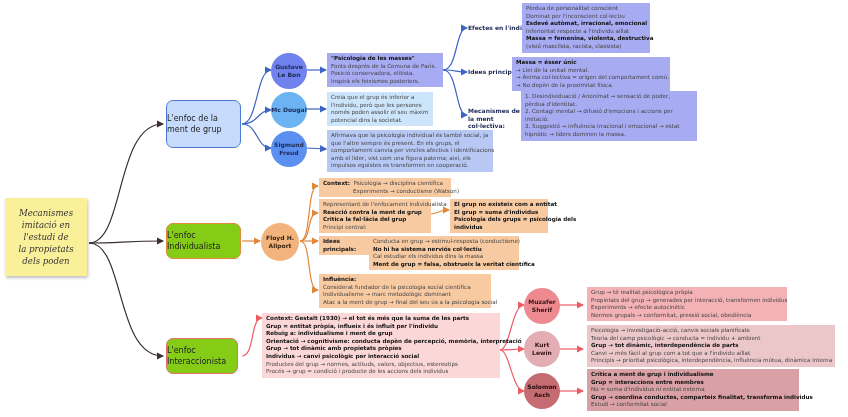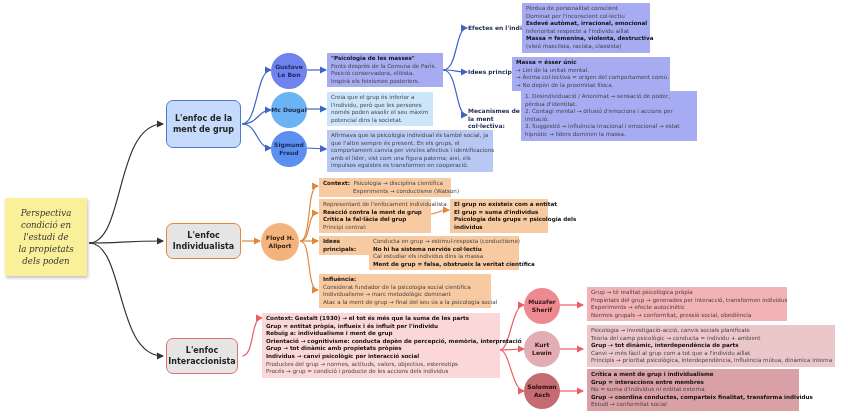--- a/index.html
+++ b/index.html
@@ -2,25 +2,25 @@
 <html><head>
 <meta charset="utf-8">
 <style>
   html,body{margin:0;padding:0;background:#fff;}
   body{width:848px;height:417px;position:relative;overflow:hidden;font-family:"DejaVu Sans",sans-serif;}
   .abs{position:absolute;box-sizing:border-box;}
   svg.links{position:absolute;left:0;top:0;width:848px;height:417px;pointer-events:none;}
   .root{left:5px;top:198px;width:82px;height:78px;background:#fbf09a;box-shadow:1px 2px 3px rgba(0,0,0,.25);
         display:flex;align-items:center;justify-content:center;text-align:center;
         font-family:"DejaVu Serif",serif;font-style:italic;font-size:8.6px;line-height:12px;color:#333;padding:4px;}
-  .branch{border-radius:7px;display:flex;align-items:center;justify-content:center;text-align:center;
-          font-size:8px;font-weight:bold;line-height:11px;color:#222;border:1.5px solid;}
+  .branch{border-radius:7px;display:flex;align-items:center;justify-content:center;text-align:left;
+          font-size:8px;font-weight:normal;line-height:11px;color:#222;border:1.5px solid;}
   .b-blue{left:166px;top:100px;width:75px;height:48px;background:#c6dbfb;border-color:#4c78d6;}
-  .b-orange{left:166px;top:223px;width:75px;height:36px;background:#e5e5e5;border-color:#e08a3a;}
-  .b-red{left:166px;top:338px;width:72px;height:36px;background:#e5e5e5;border-color:#e56b70;}
+  .b-orange{left:166px;top:223px;width:75px;height:36px;background:#84cc16;border-color:#e08a3a;}
+  .b-red{left:166px;top:338px;width:72px;height:36px;background:#84cc16;border-color:#e56b70;}
   .circle{border-radius:50%;display:flex;align-items:center;justify-content:center;text-align:center;
           font-size:6px;font-weight:bold;line-height:8px;color:#1e2a55;}
   .note{font-size:5.6px;line-height:7.6px;color:#444;padding:2px 4px;}
   .note b{color:#111;}
   .lbl{font-size:6px;font-weight:bold;color:#1e2a55;line-height:7.6px;}
   .vlt{background:#a6abf2;}
   .lb{background:#cde5fb;}
   .mb{background:#b7c8f4;}
   .or{background:#f7caa2;}
   .pk{background:#fbd7d8;}
@@ -74,22 +74,22 @@
     <path d="M500,350 C510,350 512,349 524,349" stroke="#ee5b64" marker-end="url(#ar)"></path>
     <path d="M500,350 C510,350 512,391 524,391" stroke="#ee5b64" marker-end="url(#ar)"></path>
     <path d="M559,305 L583,305" stroke="#ee5b64" marker-end="url(#ar)"></path>
     <path d="M559,349 L583,349" stroke="#ee5b64" marker-end="url(#ar)"></path>
     <path d="M559,391 L583,391" stroke="#ee5b64" marker-end="url(#ar)"></path>
   </g>
 </svg>
 
 <div class="abs root">
   <div>
-    <span class="line">Perspectiva</span>
-    <span class="line">condició en</span>
+    <span class="line">Mecanismes</span>
+    <span class="line">imitació en</span>
     <span class="line">l'estudi de</span>
     <span class="line">la propietats</span>
     <span class="line">dels poden</span>
   </div>
 </div>
 
 <div class="abs branch b-blue">
   <span>L'enfoc de la ment de grup</span>
 </div>
 <div class="abs circle" style="left:271px;top:53px;width:36px;height:36px;background:#6f82ee;">

